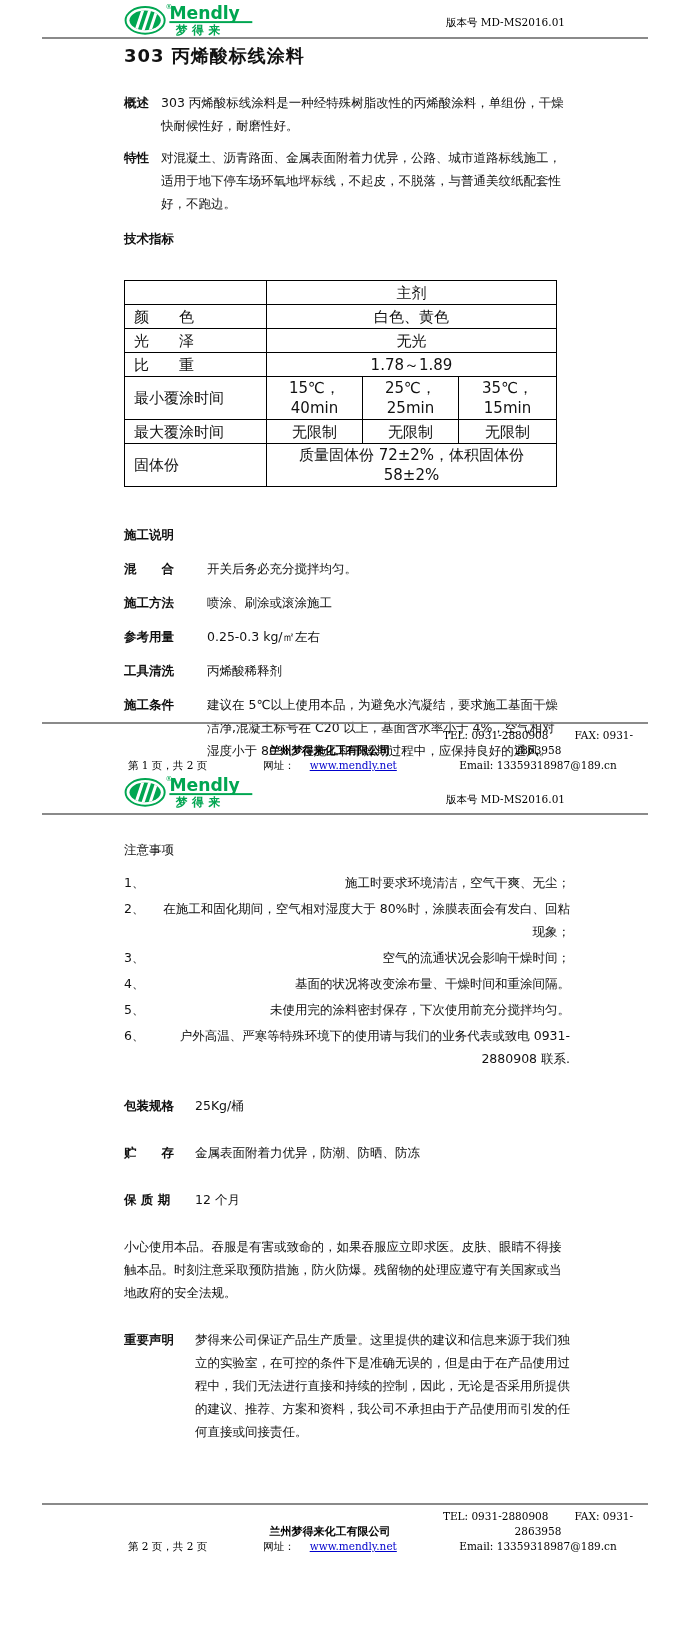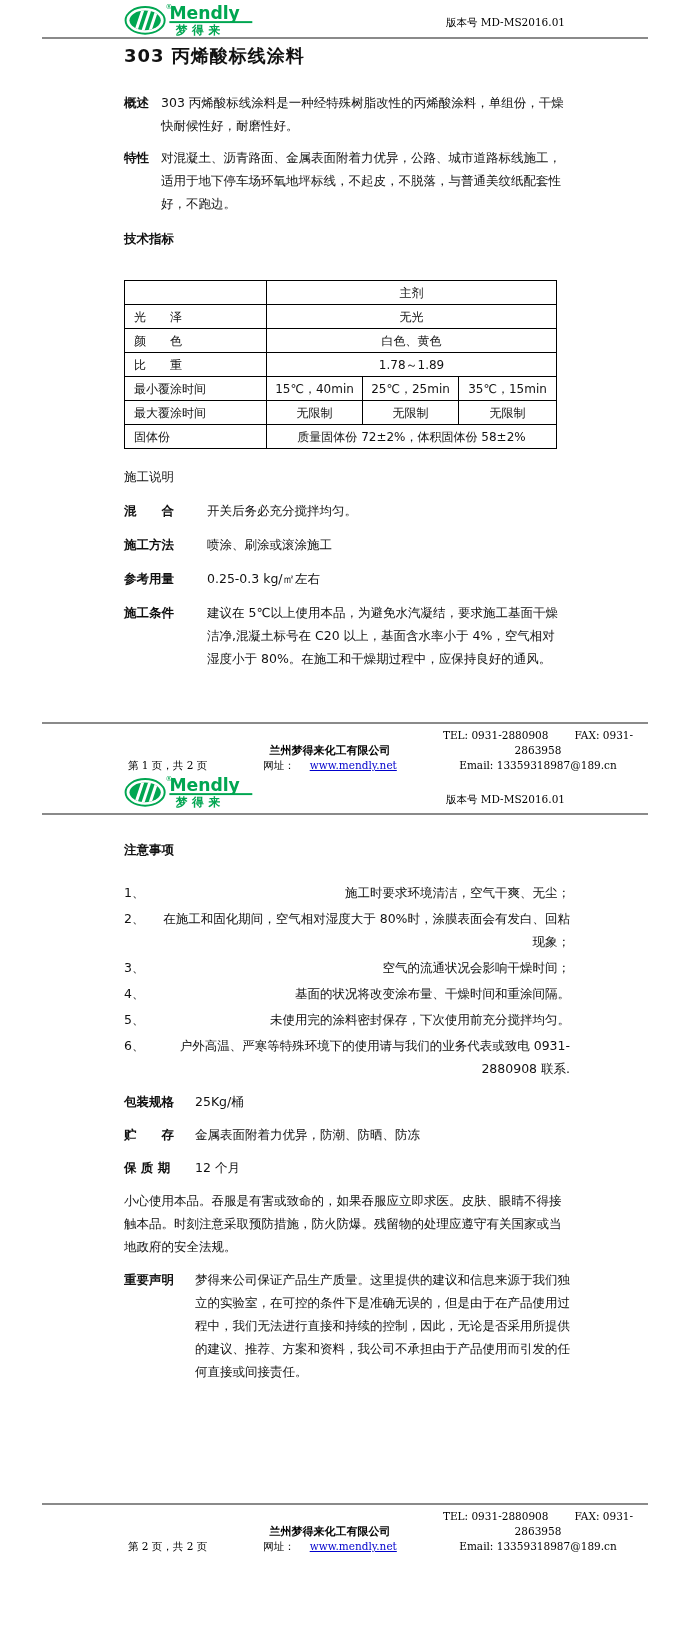--- a/index.html
+++ b/index.html
@@ -27,36 +27,36 @@
 
   .defrow { display:flex; margin-bottom: 9px; }
   .defrow .dlabel { width: 37px; flex-shrink:0; font-weight: bold; }
   .defrow .dtext  { flex:1; }
 
   .section-h { font-weight: bold; margin-top: 12px; }
 
   table.spec { border-collapse: collapse; margin-top: 30px; width: 432px; table-layout: fixed; }
   table.spec td {
     border: 1px solid #000; height: 24px; padding: 1px 5px;
-    text-align: center; font-size: 12px; line-height: 20px;
+    text-align: center; font-size: 15px; line-height: 20px;
   }
   table.spec td.rowlabel { text-align:left; padding-left: 9px; }
   col.c1 { width: 142px; } col.c2 { width: 96px; } col.c3 { width: 96px; } col.c4 { width: 98px; }
 
-  .cons-h { font-weight: normal; margin-top: 16px; }
+  .cons-h { font-weight: bold; margin-top: 36px; }
   .consrow { display:flex; margin-top: 11px; }
   .consrow .clabel { width: 71px; flex-shrink:0; font-weight: bold; }
   .consrow .cvalue { flex:1;margin-left:12px; }
 
-  .notes-h { font-weight: bold; margin-bottom: 20px; }
+  .notes-h { font-weight: normal; margin-bottom: 10px; }
   .noterow { display:flex; margin-bottom: 3px; }
   .noterow .nnum { width: 37px; flex-shrink:0; }
   .noterow .ntext { flex:1;text-align:right; }
 
-  .inforow { display:flex; margin-top: 10px; }
+  .inforow { display:flex; margin-top: 24px; }
   .inforow .ilabel { width: 71px; flex-shrink:0; font-weight: bold; }
   .inforow .ivalue { flex:1; }
 
   
   .footer { position:absolute; left:42px; width:606px; }
   .frule { height:2px; background:#8a8a8a; margin-bottom: 4px; }
   .frow { display:flex; font-family:"DejaVu Serif", serif; font-size:10.5px; line-height:15px; color:#000;align-items:flex-end; }
   .fcol1 { width:190px; padding-left:86px; }
   .fcol2 { width:196px; text-align:center; }
   .fcol2 .company { font-family:"DejaVu Sans", sans-serif; font-weight:bold; font-size:11px; }
@@ -110,26 +110,26 @@
         <col class="c2">
         <col class="c3">
         <col class="c4">
       </colgroup>
     <tbody>
         <tr>
       <td class="rowlabel"></td>
       <td colspan="3">主剂</td>
     </tr>
     <tr>
+      <td class="rowlabel">颜　　色</td>
+      <td colspan="3">白色、黄色</td>
+    </tr>
+    <tr>
       <td class="rowlabel">光　　泽</td>
       <td colspan="3">无光</td>
-    </tr>
-    <tr>
-      <td class="rowlabel">颜　　色</td>
-      <td colspan="3">白色、黄色</td>
     </tr>
     <tr>
       <td class="rowlabel">比　　重</td>
       <td colspan="3">1.78～1.89</td>
     </tr>
     <tr>
       <td class="rowlabel">最小覆涂时间</td>
       <td>15℃，40min</td>
       <td>25℃，25min</td>
       <td>35℃，15min</td>
@@ -153,20 +153,24 @@
     <span class="clabel">混　　合</span>
     <span class="cvalue">开关后务必充分搅拌均匀。</span>
   </div>
   <div class="consrow">
     <span class="clabel">施工方法</span>
     <span class="cvalue">喷涂、刷涂或滚涂施工</span>
   </div>
   <div class="consrow">
     <span class="clabel">参考用量</span>
     <span class="cvalue">0.25-0.3 kg/㎡左右</span>
+  </div>
+  <div class="consrow">
+    <span class="clabel">工具清洗</span>
+    <span class="cvalue">丙烯酸稀释剂</span>
   </div>
   <div class="consrow">
     <span class="clabel">施工条件</span>
     <span class="cvalue">建议在 5℃以上使用本品，为避免水汽凝结，要求施工基面干燥洁净,混凝土标号在 C20 以上，基面含水率小于 4%，空气相对湿度小于 80%。在施工和干燥期过程中，应保持良好的通风。</span>
   </div>
 </div>
 
 <div class="footer" style="top:722px;">
   <div class="frule"></div>
   <div class="frow">

